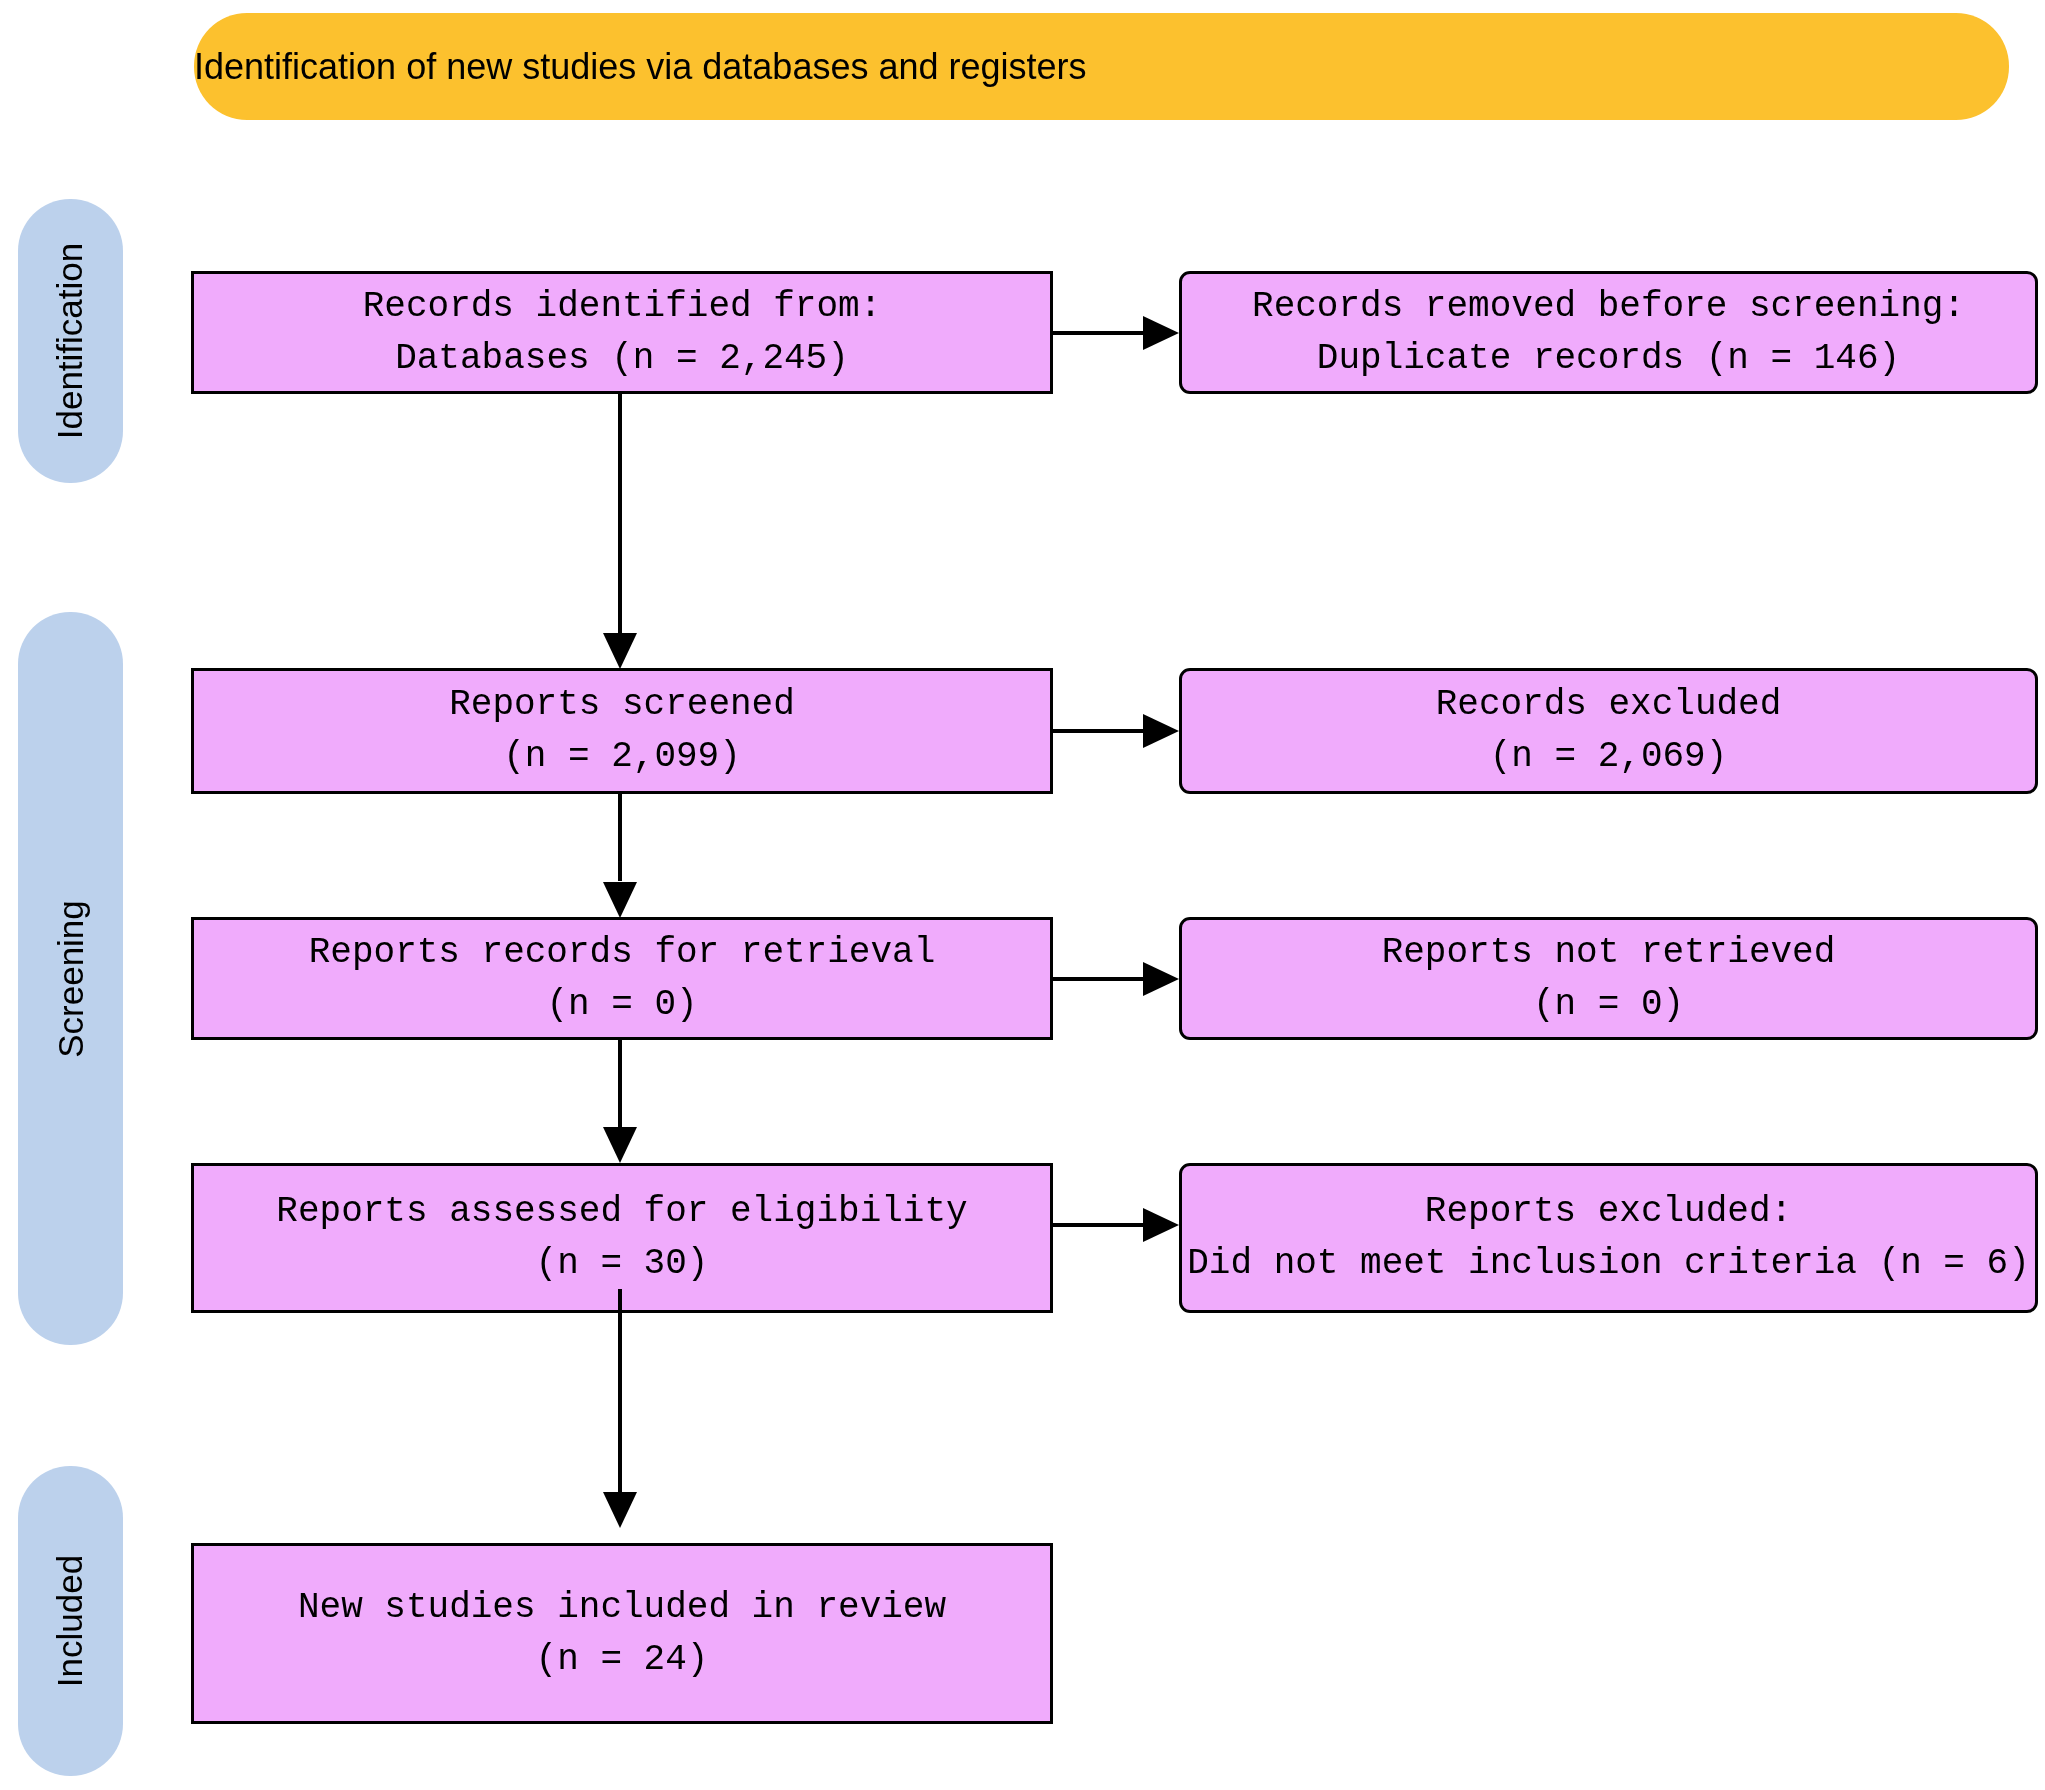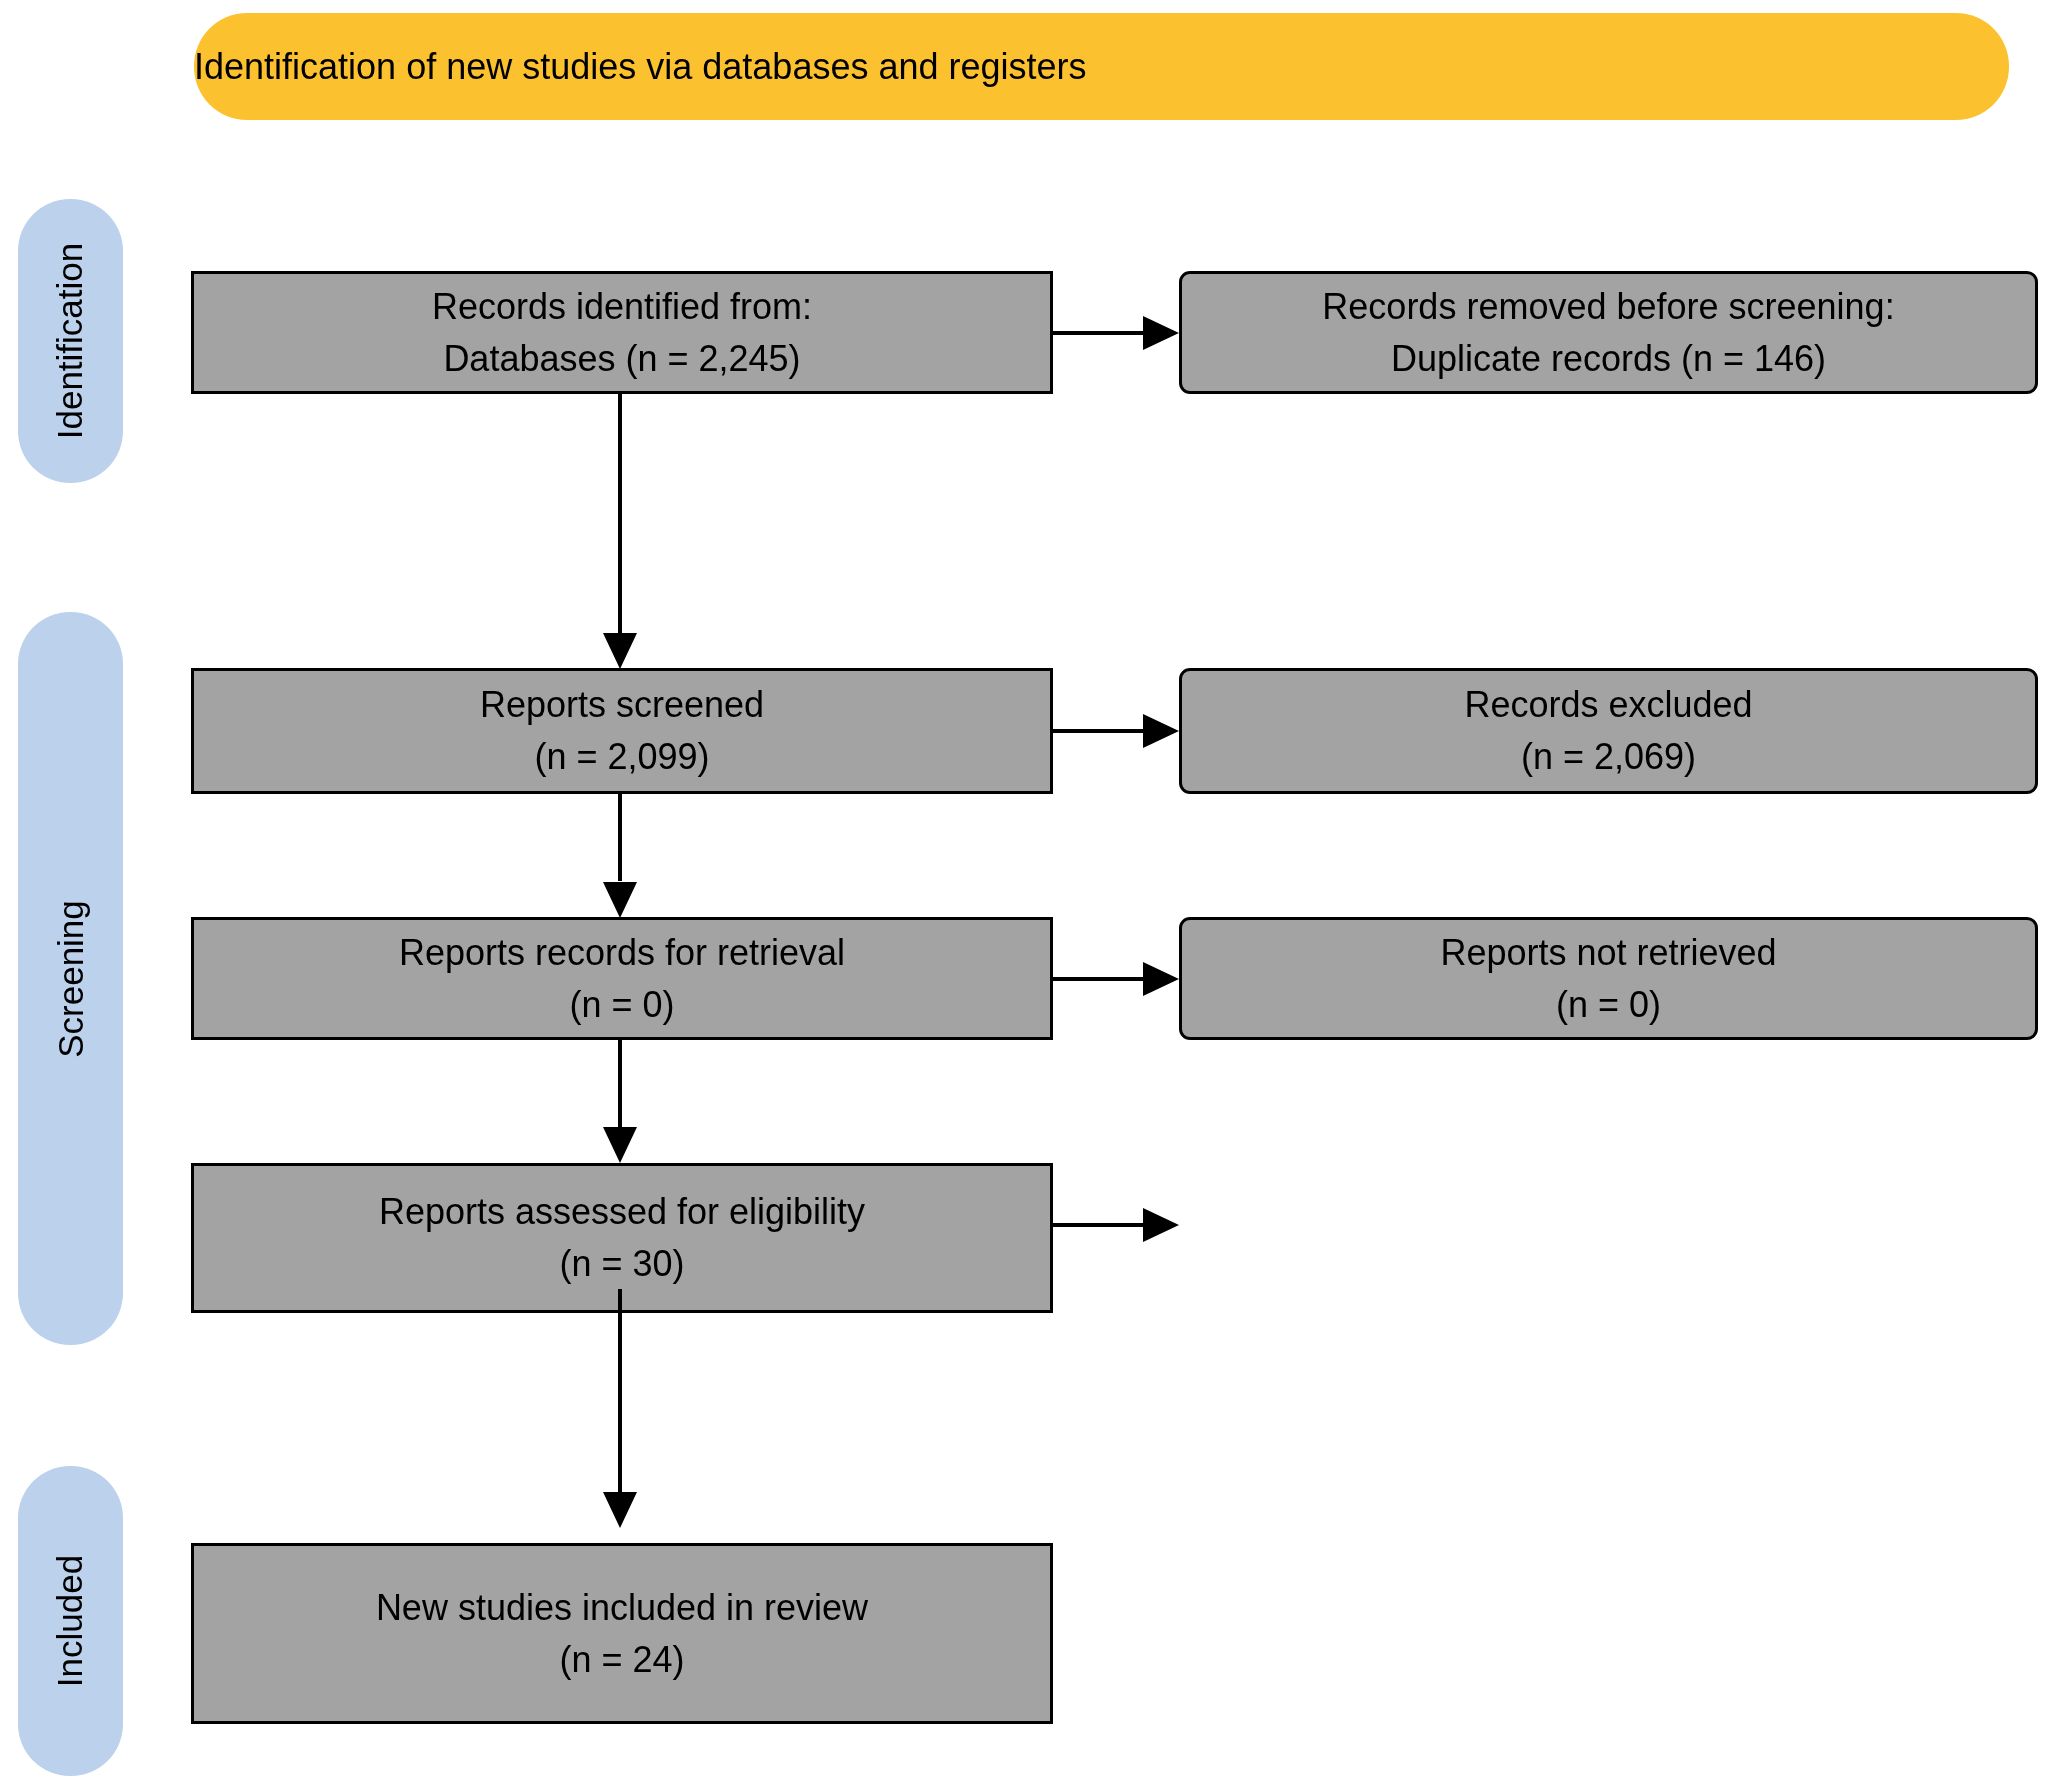--- a/index.html
+++ b/index.html
@@ -34,26 +34,27 @@
     white-space: nowrap;
     font-size: 35px;
   }
   .pill-identification { top: 199px; height: 284px; }
   .pill-screening { top: 612px; height: 733px; }
   .pill-included { top: 1466px; height: 310px; }
 
   .fbox {
     position: absolute;
     border: 3.9px solid #000000;
-    background: #a3a3a3;
+    background: #f0abfc;
     display: flex; flex-direction: column;
     align-items: center; justify-content: center;
     text-align: center;
     font-size: 36px;
     line-height: 52px;
+    font-family: Liberation Mono, monospace;
   }
   .col-left  { left: 191px;  width: 862px; }
   .col-right { left: 1179px; width: 859px; border-radius: 11px; }
   .row-1 { top: 271px;  height: 123px; }
   .row-2 { top: 668px; height: 126px; }
   .row-3 { top: 917px; height: 123px; }
   .row-4 { top: 1163px; height: 150px; }
   .row-5 { top: 1528px; height: 181px; margin-top: 15px; }
 
   .vline { position: absolute; width: 3.9px; background: #000000; }
@@ -114,20 +115,24 @@
   </div>
   <div class="fbox col-right row-3">
     <span>Reports not retrieved</span>
     <span>(n = 0)</span>
   </div>
 
   <div class="fbox col-left row-4">
     <span>Reports assessed for eligibility</span>
     <span>(n = 30)</span>
   </div>
+  <div class="fbox col-right row-4">
+    <span>Reports excluded:</span>
+    <span>Did not meet inclusion criteria (n = 6)</span>
+  </div>
 
   <div class="fbox col-left row-5">
     <span>New studies included in review</span>
     <span>(n = 24)</span>
   </div>
 
   <div>
     <div class="vline" style="left:618px; top:394px;  height:239px;"></div>
     <div class="head-down" style="left:603px; top:633px;"></div>
   </div>

